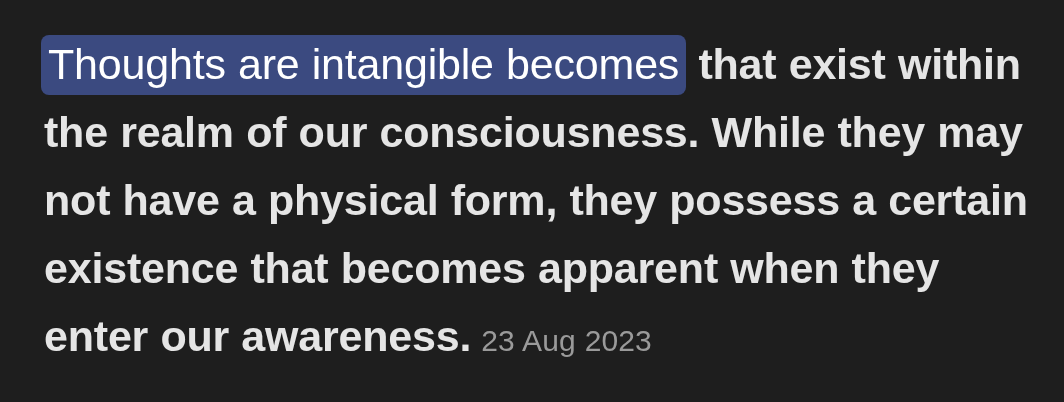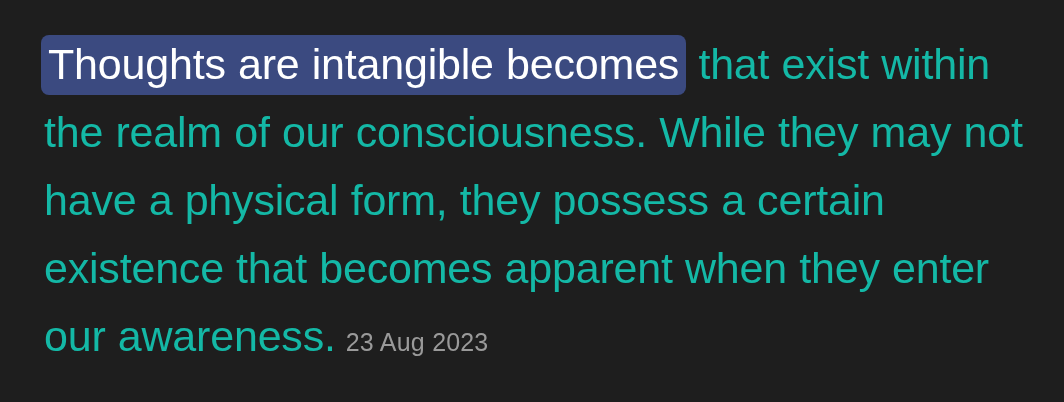--- a/index.html
+++ b/index.html
@@ -39,25 +39,26 @@
     color: #ffffff;
     border-radius: 8px;
     padding: 5px 7px 7px 7px;
     margin-left: -3px;
     box-decoration-break: clone;
     -webkit-box-decoration-break: clone;
     font-weight: 500;
   }
 
   .body-span {
-    color: #14b8a6;
+    color: #e5e5e5;
+    font-weight: bold;
   }
 
   .note-date {
-    font-size: 25px;
+    font-size: 30px;
     color: #9a9a9a;
     letter-spacing: 0.1px;
     white-space: nowrap;
   }
 
   .date-gap {
     display: inline-block;
     width: 10px;
   }
 </style>

